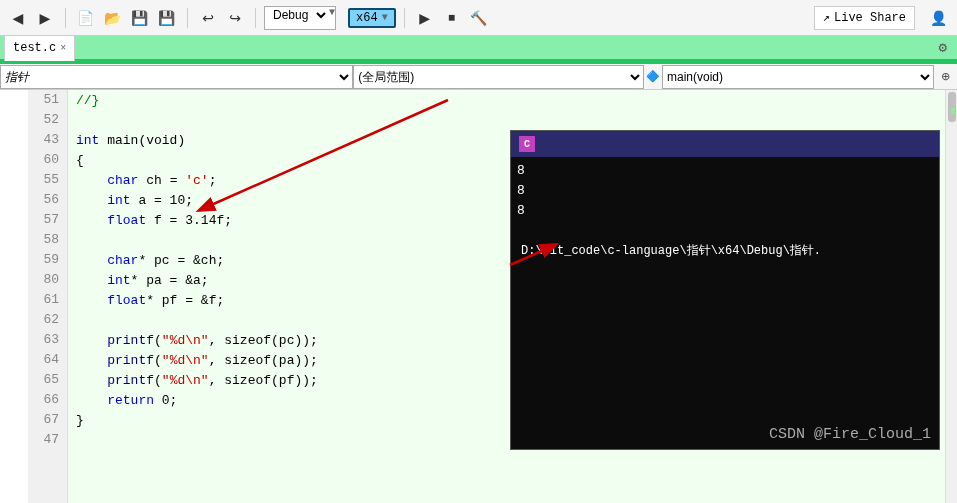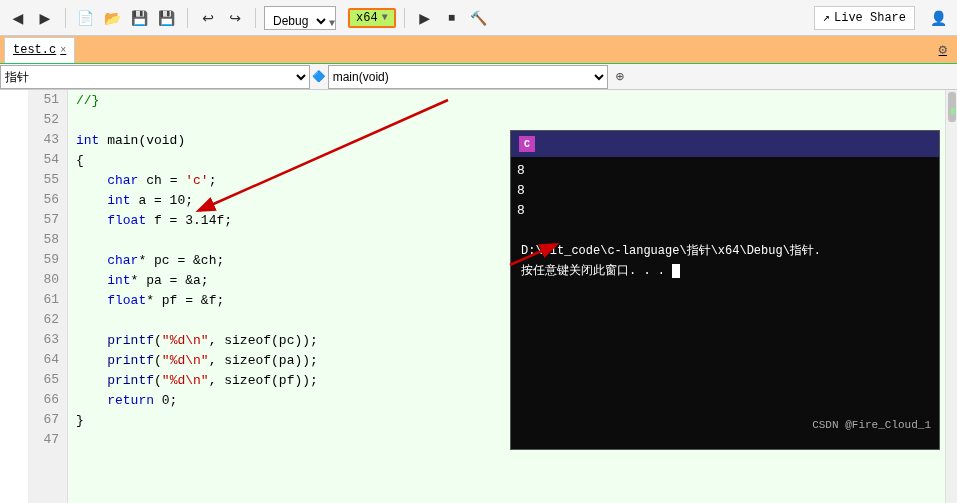--- a/index.html
+++ b/index.html
@@ -33,41 +33,41 @@
       width: 24px;
       height: 24px;
       border: none;
       background: transparent;
       cursor: pointer;
       color: #333;
       font-size: 14px;
     }
     .config-select {
       display: flex;
-      align-items: flex-end;
+      align-items: flex-start;
       border: 1px solid #aaa;
       background: white;
       height: 24px;
       font-size: 12px;
       cursor: pointer;
     }
     .config-select select {
       border: none;
       background: transparent;
       font-size: 12px;
       outline: none;
       cursor: pointer;
       padding: 0 4px;
     }
     .x64-box {
-      border: 2px solid #f97316;
+      border: 2px solid #0c4a6e;
       border-radius: 2px;
       padding: 1px 6px;
       font-size: 12px;
-      background: #bef264;
+      background: #7dd3fc;
       display: flex;
       align-items: center;
       cursor: pointer;
     }
     .live-share-btn {
       display: flex;
       align-items: center;
       gap: 4px;
       margin-left: auto;
       border: 1px solid #ccc;
@@ -76,24 +76,23 @@
       background: white;
       cursor: pointer;
       height: 24px;
     }
 
     
     .tab-bar {
       display: flex;
       align-items: center;
       height: 28px;
-      background: #fdba74;
-      border-bottom: 1px solid #22c55e;
+      background: #86efac;
+      border-bottom: 5px solid #22c55e;
       padding: 0 4px;
-      text-decoration: underline;
     }
     .tab {
       display: flex;
       align-items: center;
       gap: 4px;
       padding: 2px 8px;
       background: #fff;
       border: 1px solid #ccc;
       border-bottom: none;
       font-size: 12px;
@@ -121,21 +120,21 @@
       border-bottom: 1px solid #ccc;
     }
     .dropdown-bar select {
       height: 24px;
       border: 1px solid #aaa;
       font-size: 12px;
       background: white;
       outline: none;
       cursor: pointer;
     }
-    .dd-main { width: 310px; }
+    .dd-main { width: 364px; font-style: italic; }
     .dd-scope { width: 300px; }
     .dd-func { width: 280px; }
     .dd-pin {
       display: flex;
       align-items: center;
       justify-content: center;
       width: 24px;
       height: 24px;
       font-size: 14px;
       cursor: pointer;
@@ -270,24 +269,24 @@
     }
     .console-cursor {
       display: inline-block;
       width: 8px;
       height: 14px;
       background: white;
       vertical-align: middle;
     }
     .console-watermark {
       position: absolute;
-      bottom: 18px;
+      bottom: 6px;
       right: 8px;
       color: #aaa;
-      font-size: 11px;
+      font-size: 15px;
     }
 
     
     .arrow-container {
       position: absolute;
       top: 0;
       left: 0;
       width: 100%;
       height: 100%;
       pointer-events: none;
@@ -344,34 +343,37 @@
     <span>test.c</span>
     <span class="tab-close">×</span>
   </div>
   <span class="tab-settings" style="margin-left:auto; margin-right:6px;">⚙</span>
 </div>
 
 <div class="dropdown-bar">
   <select class="dd-main">
     <option>指针</option>
   </select>
+  <select class="dd-scope">
+    <option>(全局范围)</option>
+  </select>
   <span style="font-size:11px; color:#888; padding:0 2px;">🔷</span>
   <select class="dd-func">
     <option>main(void)</option>
   </select>
   <div class="dd-pin">⊕</div>
 </div>
 
 <div class="editor-area">
 
   <div class="line-numbers" id="line-nums">
       <div class="line-num">51</div>
       <div class="line-num">52</div>
       <div class="line-num">43</div>
-      <div class="line-num">54</div>
+      <div class="line-num">60</div>
       <div class="line-num">55</div>
       <div class="line-num">56</div>
       <div class="line-num">57</div>
       <div class="line-num">58</div>
       <div class="line-num">59</div>
       <div class="line-num">80</div>
       <div class="line-num">61</div>
       <div class="line-num">62</div>
       <div class="line-num">63</div>
       <div class="line-num">64</div>
@@ -418,24 +420,20 @@
       <div class="console-output-line">
         <span class="console-num-col">8</span>
       </div>
       <div class="console-output-line">
         <span class="console-num-col">8</span>
       </div>
       <div style="height:10px;"></div>
       <div class="console-path">
         <span>D:\bit_code\c-language\指针\x64\Debug\指针.</span>
       </div>
-      <div class="console-press">
-        <span>按任意键关闭此窗口. . .</span>
-        <span class="console-cursor"></span>
-      </div>
     </div>
     <div class="console-watermark">CSDN @Fire_Cloud_1</div>
   </div>
 
   <svg class="arrow-container" viewBox="0 0 957 413" xmlns="http://www.w3.org/2000/svg">
 
     <defs>
       <marker id="arrowhead" markerWidth="8" markerHeight="8" refX="6" refY="3" orient="auto">
         <polygon points="0 0, 8 3, 0 6" fill="#cc0000"></polygon>
       </marker>

